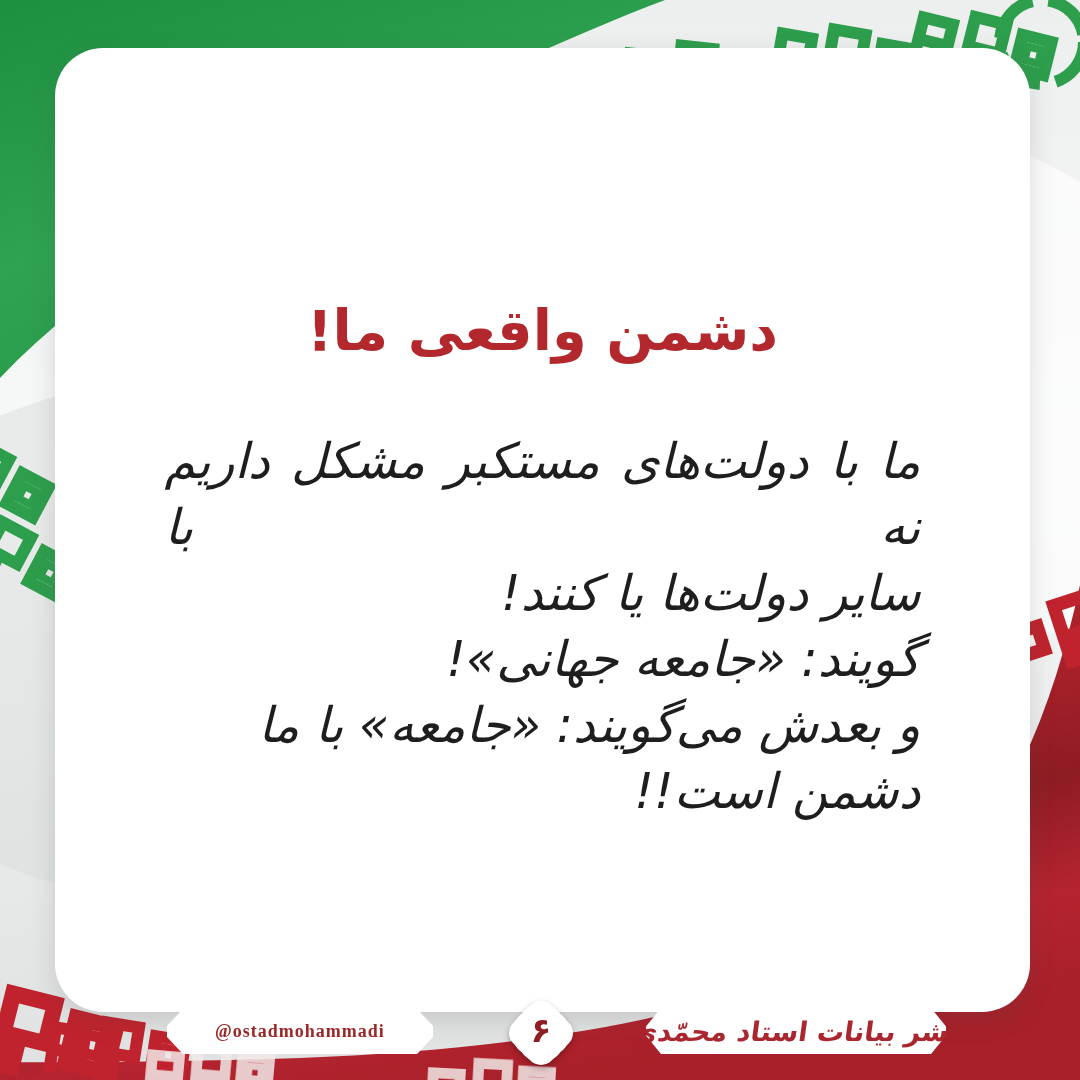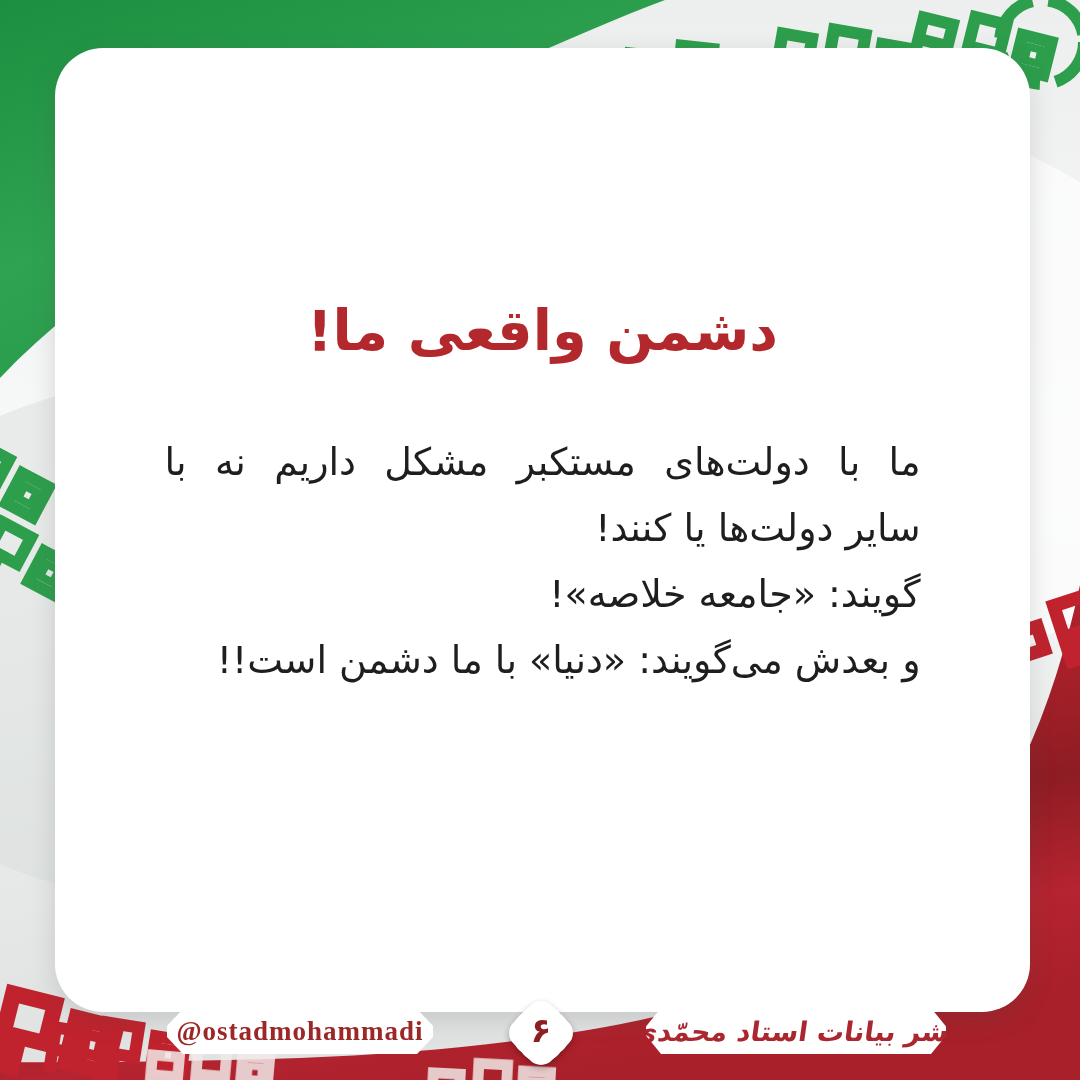--- a/index.html
+++ b/index.html
@@ -14,35 +14,35 @@
     box-shadow:0 8px 26px rgba(70,70,70,.18);
     direction:rtl;box-sizing:border-box;
   }
   .title{
     margin:243px 0 0 0;padding:0;
     text-align:center;font-size:56px;line-height:80px;font-weight:bold;
     color:#b3282d;letter-spacing:-1px;
   }
   .quote{
     width:756px;margin:58px auto 0 auto;
-    font-size:38px;line-height:66px;color:#1e1e1e;font-weight:500;
+    font-size:49px;line-height:66px;color:#1e1e1e;font-weight:500;font-style:italic;
   }
   .line{min-height:66px;}
   .line.fill{text-align:justify;text-align-last:justify;}
   .line.end{text-align:right;text-align-last:right;}
 
   
   .badge{position:absolute;background:#ffffff;display:flex;align-items:center;justify-content:center;
          filter:drop-shadow(0 3px 3px rgba(40,10,10,.35));}
   .pill{
     left:167px;top:1009px;width:266px;height:45px;
     clip-path:polygon(6% 0,94% 0,100% 38%,100% 62%,94% 100%,6% 100%,0 62%,0 38%);
   }
   .pill span{
-    font-family:"Liberation Serif",serif;font-size:27px;font-weight:bold;
+    font-family:"Liberation Serif",serif;font-size:18px;font-weight:bold;
     color:#9c2727;letter-spacing:1px;direction:ltr;
   }
   .banner{
     left:646px;top:1008px;width:300px;height:46px;
     clip-path:polygon(5% 0,95% 0,100% 40%,100% 60%,95% 100%,5% 100%,0 60%,0 40%);
   }
   .banner span{
     font-size:27px;color:#ab2730;direction:rtl;font-weight:bold;
     transform:skewX(-8deg);white-space:nowrap;
   }
@@ -111,22 +111,22 @@
       <use href="#kufic" transform="translate(150,1032) rotate(5) scale(0.9)"></use>
       <use href="#kufic" transform="translate(430,1050) rotate(3) scale(0.9)"></use>
     </g>
   </svg>
 
   <div class="card">
     <h1 class="title">دشمن واقعی ما!</h1>
     <div class="quote">
       <div class="line fill">ما با دولت‌های مستکبر مشکل داریم نه با</div>
       <div class="line end">سایر دولت‌ها یا کنند!</div>
-      <div class="line end">گویند: «جامعه خلاصه»!</div>
-      <div class="line end">و بعدش می‌گویند: «دنیا» با ما دشمن است!!</div>
+      <div class="line end">گویند: «جامعه جهانی»!</div>
+      <div class="line end">و بعدش می‌گویند: «جامعه» با ما دشمن است!!</div>
     </div>
   </div>
 
   <div class="badge pill">
     <span>@ostadmohammadi</span>
   </div>
 
   <div class="badge seal">
     <svg viewBox="0 0 80 86" aria-hidden="true">
       <g fill="#ffffff">

